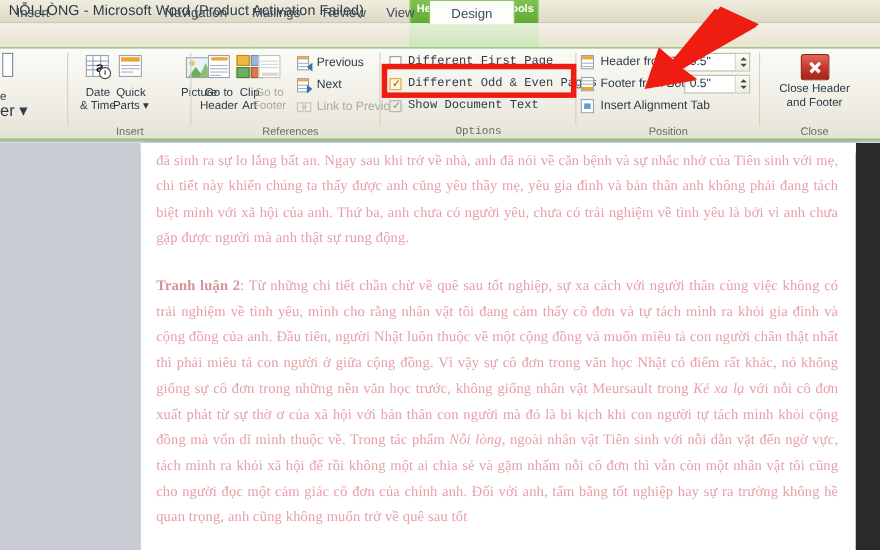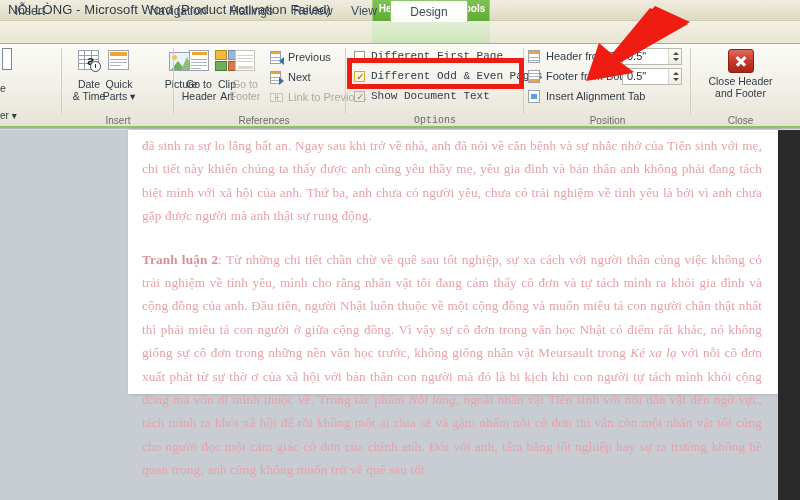--- a/index.html
+++ b/index.html
@@ -170,21 +170,21 @@
   
   .docarea {
     position: absolute; left: 0; top: 130px; width: 800px; height: 370px;
     background: #c8cdd4;
   }
   .ruler-gap {
     position: absolute; left: 0; top: 128px; width: 800px; height: 4px;
     background: #d8dade; border-top: 1px solid #b6bac1;
   }
   .page {
-    position: absolute; left: 128px; top: 0; width: 650px; height: 264px;
+    position: absolute; left: 128px; top: 0; width: 650px; height: 370px;
     background: #ffffff;
     box-shadow: 2px 0 4px rgba(0,0,0,.18);
   }
   .page-right-edge {
     position: absolute; left: 778px; top: 0; width: 22px; height: 370px;
     background: #2a2a2a;
   }
   .doc-text {
     position: absolute; left: 14px; top: 4px; width: 620px;
     font-family: "Liberation Serif", serif;
@@ -232,21 +232,21 @@
   <div class="tab" style="left:218px;width:66px;">Mailings</div>
   <div class="tab" style="left:286px;width:54px;">Review</div>
   <div class="tab" style="left:342px;width:44px;">View</div>
   <div class="tab active" style="left:390px;width:78px;">Design</div>
 
   <div class="ribbon">
 
     <div class="rgroup" style="left:0px; width:62px;">
       <div style="position:absolute;left:2px;top:4px;width:10px;height:22px;border:1px solid #7c8894;background:#fff;"></div>
       <div style="position:absolute;left:0px;top:38px;font-size:10.5px;color:#2f3b47;">e</div>
-      <div style="position:absolute;left:0px;top:66px;font-size:10px;color:#2f3b47;">er ▾</div>
+      <div style="position:absolute;left:0px;top:47px;font-size:15px;color:#2f3b47;">er ▾</div>
       <div class="rgroup-sep" style="left:61px;"></div>
     </div>
 
     <div class="rgroup" style="left:62px; width:112px;">
 
       <div class="bigbtn" style="left:4px;">
         <div class="bigicon">
           <div class="doc-sheet" style="left:3px;top:2px;width:21px;height:20px;"></div>
           <div class="doc-line" style="left:4px;top:7px;width:19px;background:#8fa0b4;"></div>
           <div class="doc-line" style="left:4px;top:11px;width:19px;background:#8fa0b4;"></div>

